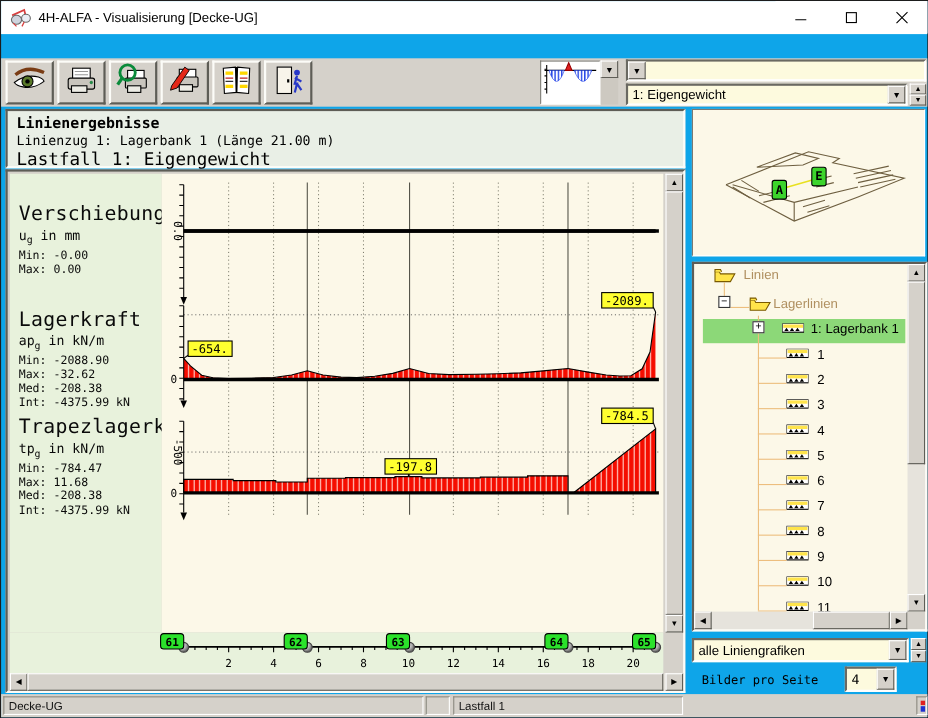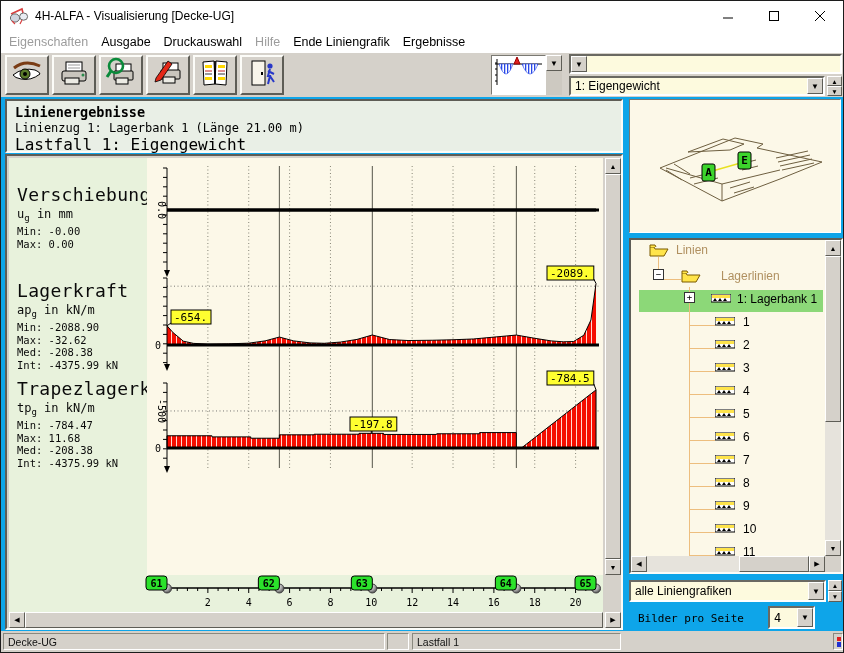--- a/index.html
+++ b/index.html
@@ -104,28 +104,20 @@
           <rect x="1.5" y="1.5" width="9" height="9" fill="none" stroke="#000"></rect>
         </svg>
     </div>
     <div class="wb" style="right:0">
       <svg width="12" height="12">
           <path d="M1,1 L11,11 M11,1 L1,11" stroke="#000"></path>
         </svg>
     </div>
   </div>
 
-  <div class="menubar">
-    <span class="mi dis">Eigenschaften</span>
-    <span class="mi">Ausgabe</span>
-    <span class="mi">Druckauswahl</span>
-    <span class="mi dis">Hilfe</span>
-    <span class="mi">Ende Liniengrafik</span>
-    <span class="mi">Ergebnisse</span>
-  </div>
 
   <div class="toolbar">
     <div class="tbtn">
       <span>
         <svg viewBox="0 0 32 32" width="32" height="32">
           <path d="M3,11 Q14,2 29,9" stroke="#7a3c14" stroke-width="3" fill="none"></path>
           <path d="M2,18 Q12,10 24,13 Q29,15 29,17 Q20,24 10,22 Q4,21 2,18 Z" fill="#fff" stroke="#000"></path>
           <circle cx="14" cy="17" r="5" fill="#5a7a2a" stroke="#000"></circle>
             <circle cx="14" cy="17" r="2" fill="#000"></circle>
         </svg>
@@ -468,21 +460,21 @@
       <span style="margin-left:7px" class="tfold">Linien</span>
     </div>
     <div class="trow" style="left:22px;top:29px">
       <span class="ebox">−</span>
     </div>
     <div class="trow" style="left:50px;top:29px">
       <span><svg width="20" height="15" viewBox="0 0 20 15">
             <path d="M1,4 L1,13 L15,13 L19,6 L6,6 L5,4 Z" fill="#ffe44a" stroke="#7a5a00"></path>
             <path d="M1,4 L1,2 L6,2 L7,4" fill="#ffe44a" stroke="#7a5a00"></path>
           </svg></span>
-      <span style="margin-left:20px" class="tfold">Lagerlinien</span>
+      <span style="margin-left:2px" class="tfold">Lagerlinien</span>
     </div>
     <div class="trow" style="left:53px;top:52px">
       <span class="ebox">+</span>
       <span style="margin-left:16px"><svg width="20" height="9" viewBox="0 0 20 9">
             <rect x="0" y="0" width="20" height="8" fill="#fff" stroke="#000"></rect>
             <rect x="1" y="1" width="18" height="3" fill="#ffe44a"></rect>
             <path d="M2,7 l2,-3 l2,3 Z M7,7 l2,-3 l2,3 Z M12,7 l2,-3 l2,3 Z" fill="#000"></path>
           </svg></span>
       <span style="margin-left:6px">1: Lagerbank 1</span>
     </div>

